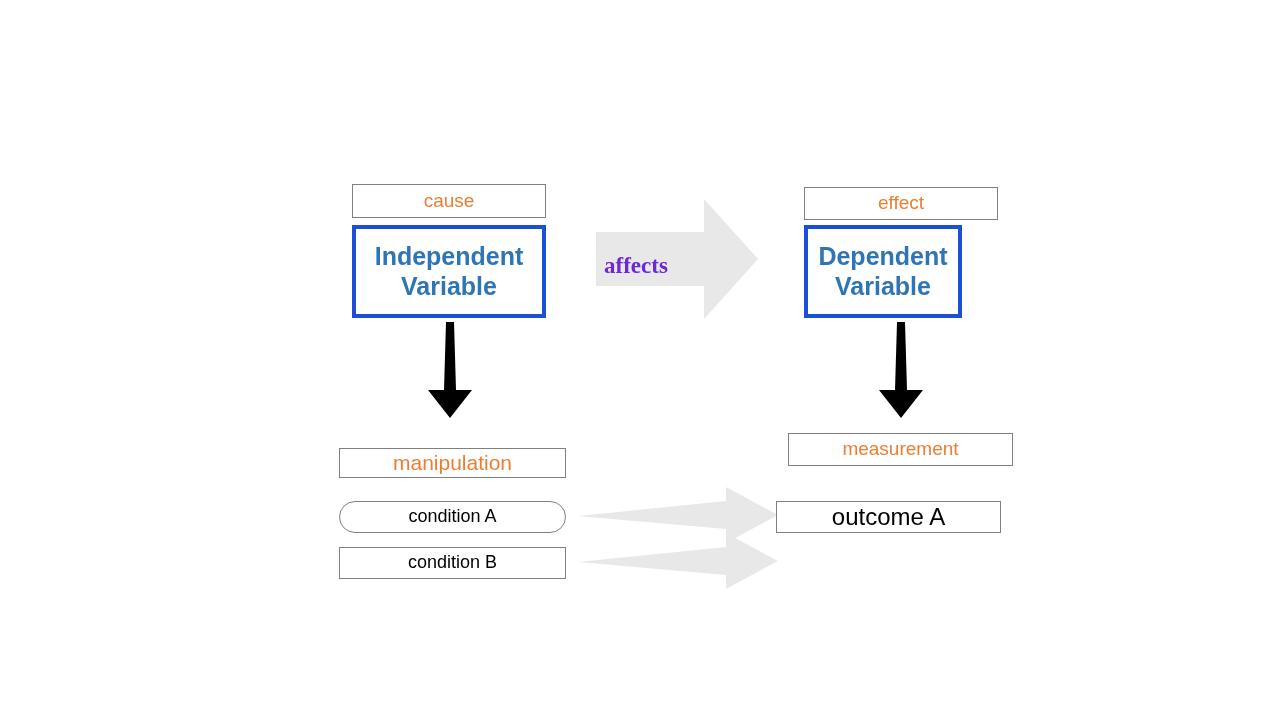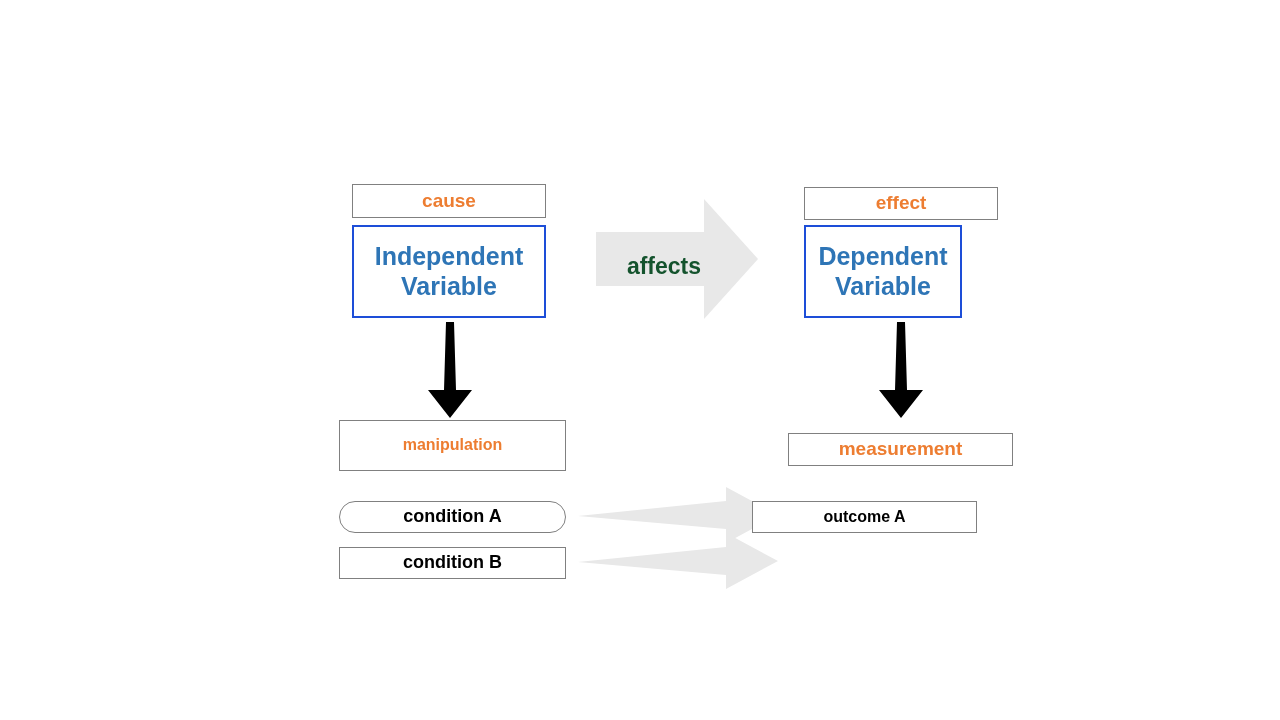--- a/index.html
+++ b/index.html
@@ -27,48 +27,49 @@
     background: #ffffff;
     display: flex;
     align-items: center;
     justify-content: center;
     text-align: center;
     line-height: 1.18;
   }
   
   .label-box {
     border: 1px solid #808080;
-    font-weight: bold;
+    font-weight: normal;
   }
   .label-orange {
     color: #ED7D31;
   }
   .label-black {
     color: #000000;
   }
   
   .var-box {
-    border: 2px solid #1d4ed8;
+    border: 4px solid #1d4ed8;
     color: #2E75B6;
     font-weight: bold;
   }
   .var-box span {
     display: block;
   }
   .arrow-svg {
     position: absolute;
     overflow: visible;
   }
   .affects-text {
     position: absolute;
     font-weight: bold;
-    color: #14532d;
+    color: #6d28d9;
     display: flex;
     align-items: center;
-    justify-content: center;
+    justify-content: flex-start;
+    font-family: Liberation Serif, serif;
   }
 </style>
 </head>
 <body>
 
 <div id="canvas">
 
   <div class="box label-box label-orange" style="left:352px; top:184px; width:194px; height:34px; font-size:19px;">
     <span>cause</span>
   </div>
@@ -77,21 +78,21 @@
     <div>
       <span>Independent</span>
       <span>Variable</span>
     </div>
   </div>
 
   <svg class="arrow-svg" style="left:424px; top:322px;" width="52" height="96" viewBox="0 0 52 96">
     <polygon points="22,0 30,0 32,68 48,68 26,96 4,68 20,68" fill="#000000"></polygon>
   </svg>
 
-  <div class="box label-box label-orange" style="left:339px; top:420px; width:227px; height:51px; font-size:16px;">
+  <div class="box label-box label-orange" style="left:339px; top:448px; width:227px; height:30px; font-size:21px;">
     <span>manipulation</span>
   </div>
 
   <div class="box label-box label-black" style="left:339px; top:501px; width:227px; height:32px; font-size:18px;border-radius:16px;">
     <span>condition A</span>
   </div>
 
   <div class="box label-box label-black" style="left:339px; top:547px; width:227px; height:32px; font-size:18px;">
     <span>condition B</span>
   </div>
@@ -124,18 +125,18 @@
   </div>
 
   <svg class="arrow-svg" style="left:875px; top:322px;" width="52" height="96" viewBox="0 0 52 96">
     <polygon points="22,0 30,0 32,68 48,68 26,96 4,68 20,68" fill="#000000"></polygon>
   </svg>
 
   <div class="box label-box label-orange" style="left:788px; top:433px; width:225px; height:33px; font-size:19px;">
     <span>measurement</span>
   </div>
 
-  <div class="box label-box label-black" style="left:752px; top:501px; width:225px; height:32px; font-size:16px;">
+  <div class="box label-box label-black" style="left:776px; top:501px; width:225px; height:32px; font-size:24px;">
     <span>outcome A</span>
   </div>
 
 
 </div>
 
 </body></html>

